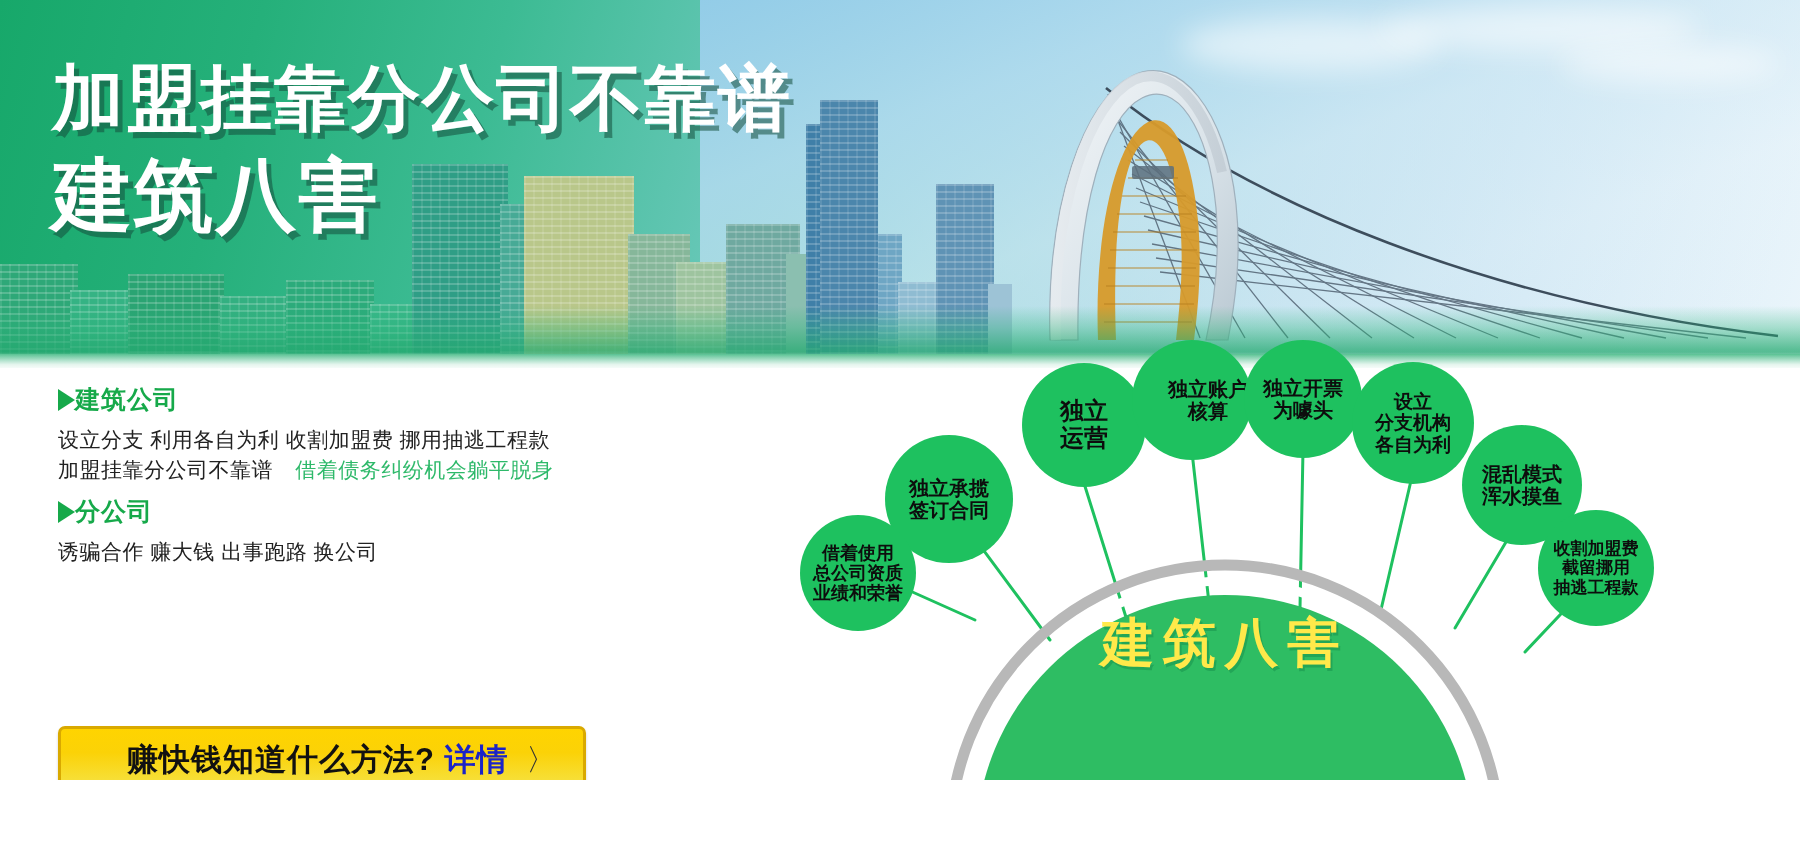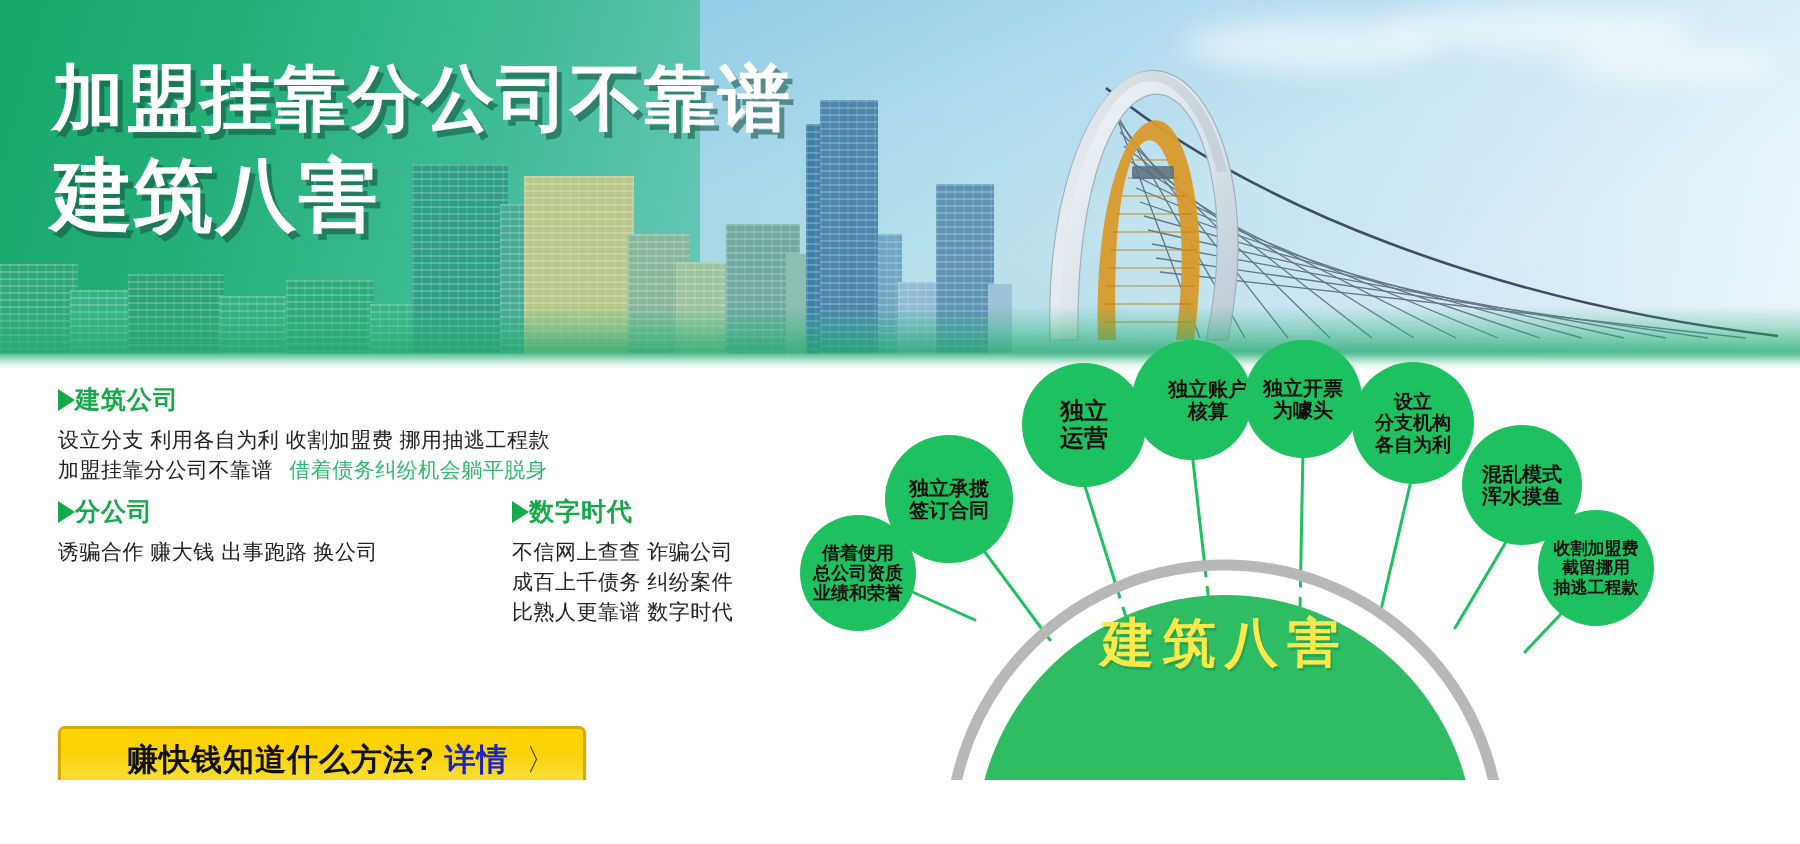--- a/index.html
+++ b/index.html
@@ -237,52 +237,37 @@
     <div class="sec" style="left:58px;top:15px;">
       <div class="sec-head">
         <div class="tri"></div>
         <div class="sec-title">建筑公司</div>
       </div>
       <div class="sec-line">
         <span>设立分支  利用各自为利   收割加盟费  挪用抽逃工程款</span>
       </div>
       <div class="sec-line">
         <span>加盟挂靠分公司不靠谱</span>
-        <span class="hl" style="margin-left:10px;">借着债务纠纷机会躺平脱身</span>
+        <span class="hl" style="margin-left:16px;">借着债务纠纷机会躺平脱身</span>
       </div>
     </div>
 
     <div class="sec" style="left:58px;top:127px;">
       <div class="sec-head">
         <div class="tri"></div>
         <div class="sec-title">分公司</div>
       </div>
       <div class="sec-line">
         <span>诱骗合作 赚大钱    出事跑路 换公司</span>
       </div>
     </div>
 
     <div class="sec" style="left:58px;top:220px;">
     </div>
 
-    <div class="sec" style="left:512px;top:127px;">
-      <div class="sec-head">
-        <div class="tri"></div>
-        <div class="sec-title">数字时代</div>
-      </div>
-      <div class="sec-line">
-        <span>不信网上查查 诈骗公司</span>
-      </div>
-      <div class="sec-line">
-        <span>成百上千债务 纠纷案件</span>
-      </div>
-      <div class="sec-line">
-        <span>比熟人更靠谱 数字时代</span>
-      </div>
-    </div>
   </div>
 
   <div class="cta">
     <div class="cta-text">
       <span>赚快钱知道什么方法?</span>
       <span class="cta-link">详情</span>
       <span class="cta-chev">〉</span>
     </div>
   </div>
 

